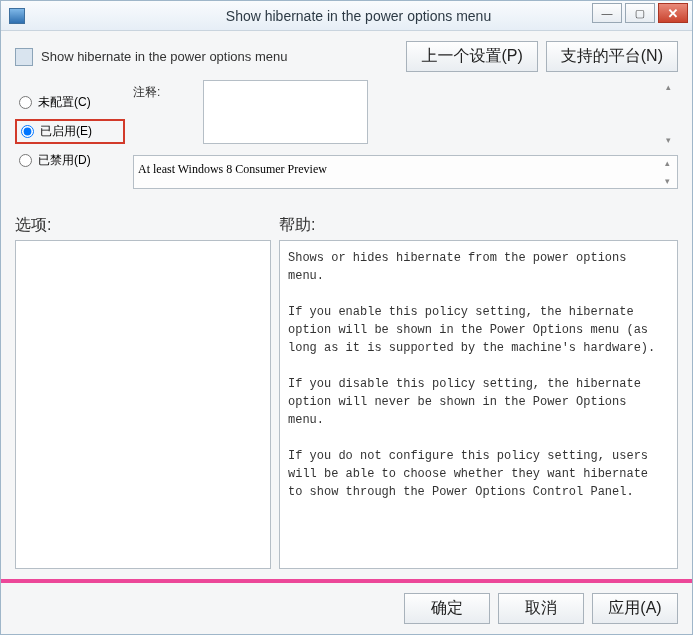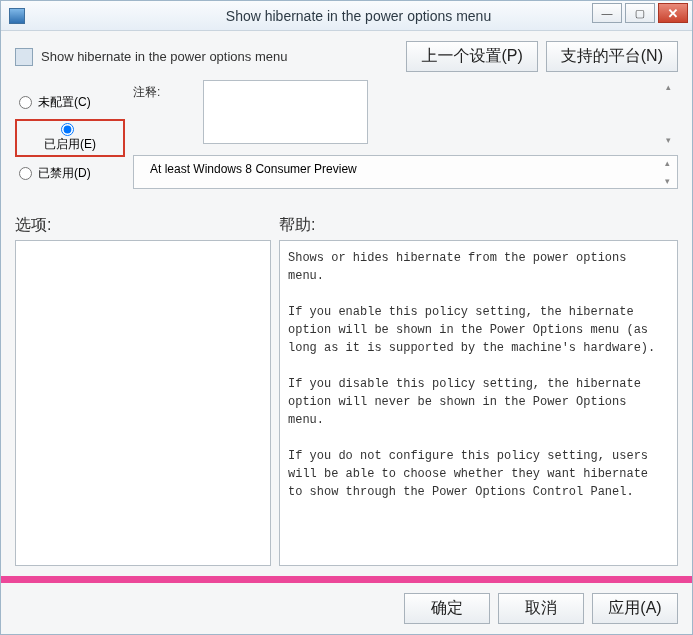--- a/index.html
+++ b/index.html
@@ -108,21 +108,20 @@
   padding-top: 6px;
 }
 .radio-row {
   display: flex;
   align-items: center;
   margin: 6px 0;
   padding: 2px 4px;
 }
 .radio-row.highlighted {
   border: 2px solid #d23a2a;
-  flex-direction: column;
 }
 .radio-row input[type=radio] {
   margin-right: 6px;
 }
 .radio-row label { cursor: default; }
 .fields {
   flex: 1;
   padding-left: 8px;
 }
 .fieldrow {
@@ -151,23 +150,24 @@
   font-size: 9px;
   color: #888;
 }
 .textarea-wrap { position: relative; flex: 1; }
 .scroll-up { right: 2px; top: 2px; }
 .scroll-down { right: 2px; bottom: 2px; }
 .plat-row .fieldbox {
   flex: 1;
   border: 1px solid #b5bec6;
   background: #fdfdfd;
-  padding: 6px 16px;
+  padding: 6px 4px;
   min-height: 34px;
   position: relative;
+  font-family: Liberation Serif, serif;
 }
 .sectionrow {
   display: flex;
   margin-top: 18px;
   margin-bottom: 4px;
 }
 .sectionlabel {
   font-size: 16px;
   color: #333;
 }
@@ -181,21 +181,21 @@
 }
 .pane {
   border: 1px solid #b5bec6;
   background: #fff;
   padding: 8px;
   overflow: auto;
 }
 .pane.left { width: 256px; }
 .pane.right { flex: 1; line-height: 1.5; color: #333; white-space: pre-wrap; }
 .footer {
-  border-top: 7px solid #ec4899;
+  border-top: 4px solid #ec4899;
   padding: 10px 14px;
   display: flex;
   justify-content: flex-end;
   background: #f5f6f7;
 }
 </style>
 </head>
 <body>
 
 <div class="window">

